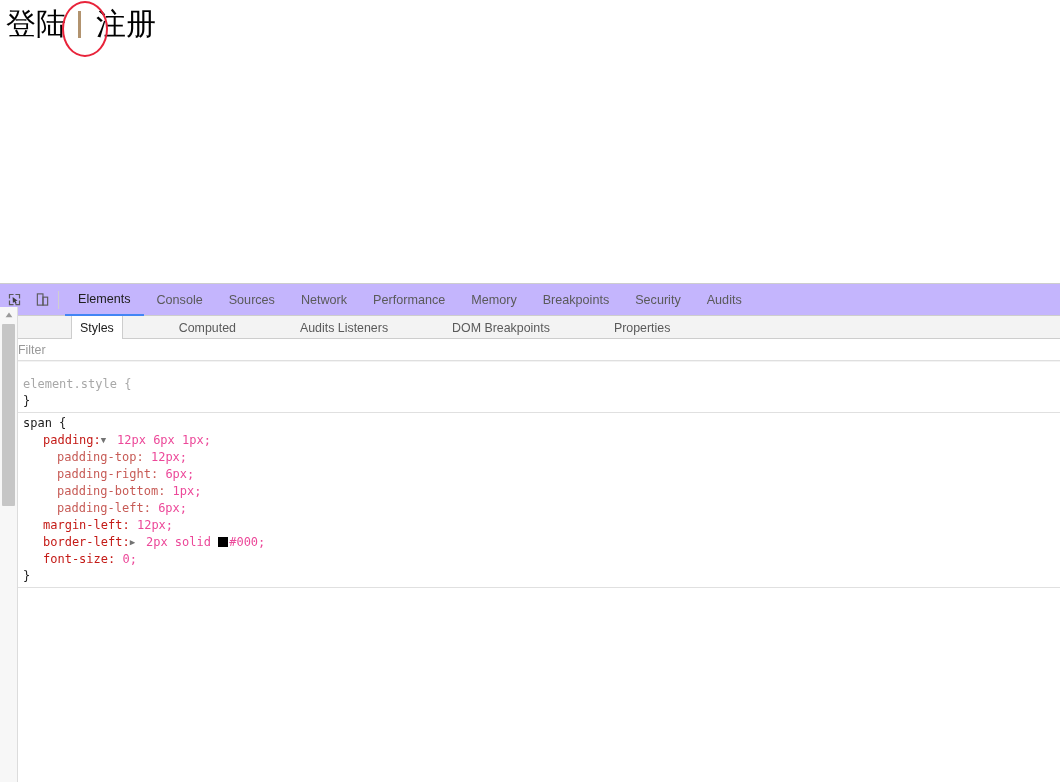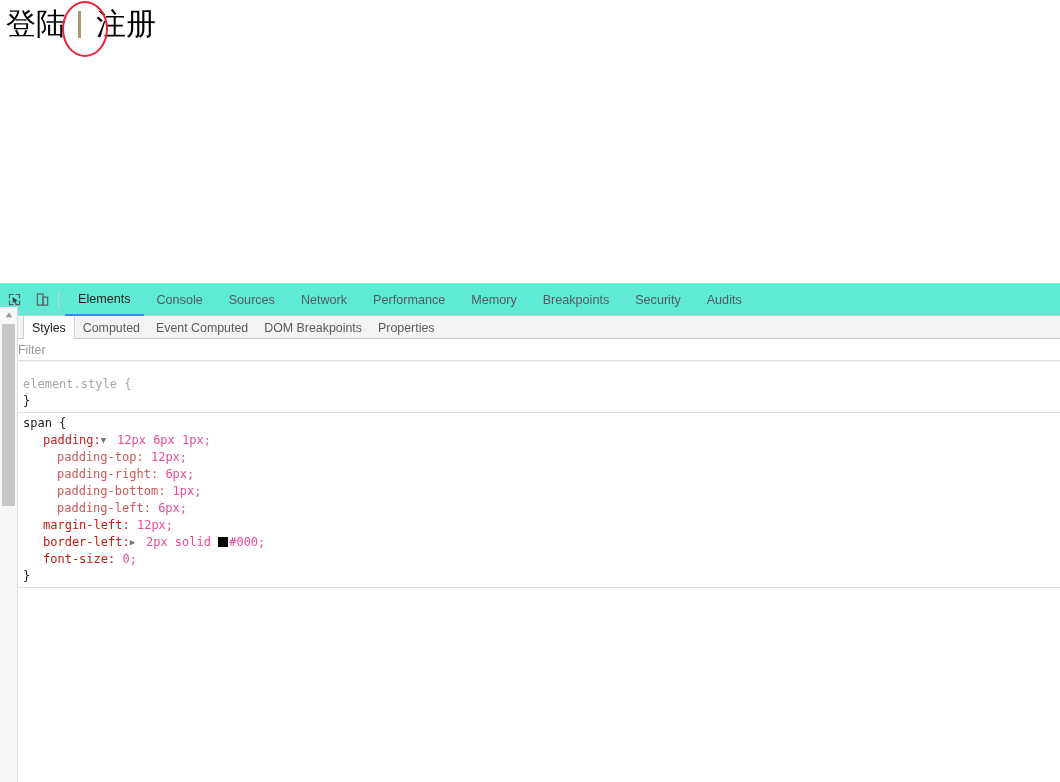--- a/index.html
+++ b/index.html
@@ -67,21 +67,21 @@
     height: 499px;
     background: #f3f3f3;
     border-top: 1px solid #cdcdcd;
     box-sizing: border-box;
   }
 
   
   #dt-toolbar {
     position: relative;
     height: 32px;
-    background: #5eead4;
+    background: #c4b5fd;
     border-bottom: 1px solid #cdcdcd;
     display: flex;
     align-items: center;
     box-sizing: border-box;
     text-align: right;
   }
   .tool-icon {
     width: 28px; height: 28px;
     display: flex; align-items: center; justify-content: center;
     cursor: pointer;
@@ -129,20 +129,21 @@
   .sub-tab {
     padding: 0 8px;
     height: 23px;
     display: flex;
     align-items: center;
     font-size: 12.4px;
     color: #5a5a5a;
     cursor: pointer;
     box-sizing: border-box;
     white-space: nowrap;
+    margin-left: 48px;
   }
   .sub-tab.active {
     background: #ffffff;
     color: #202020;
     border-left: 1px solid #cdcdcd;
     border-right: 1px solid #cdcdcd;
   }
 
   
   #filter-row {
@@ -271,21 +272,21 @@
       <div class="main-tab">Breakpoints</div>
       <div class="main-tab">Security</div>
       <div class="main-tab">Audits</div>
     </div>
   </div>
 
   <div id="sub-tabbar">
     <div id="sub-tabs">
       <div class="sub-tab active">Styles</div>
       <div class="sub-tab">Computed</div>
-      <div class="sub-tab">Event Computed</div>
+      <div class="sub-tab">Audits Listeners</div>
       <div class="sub-tab">DOM Breakpoints</div>
       <div class="sub-tab">Properties</div>
     </div>
   </div>
 
   <div id="filter-row">
     <input id="filter-input" type="text" placeholder="Filter" style="">
   </div>
 
   <div id="side-scrollbar">

